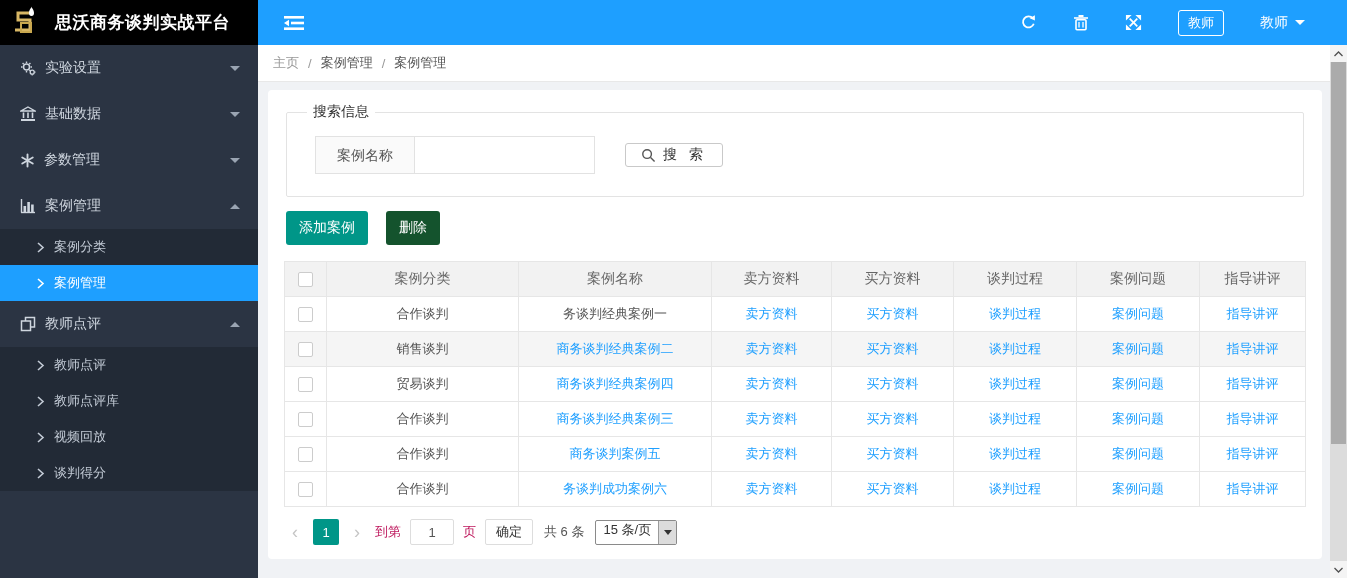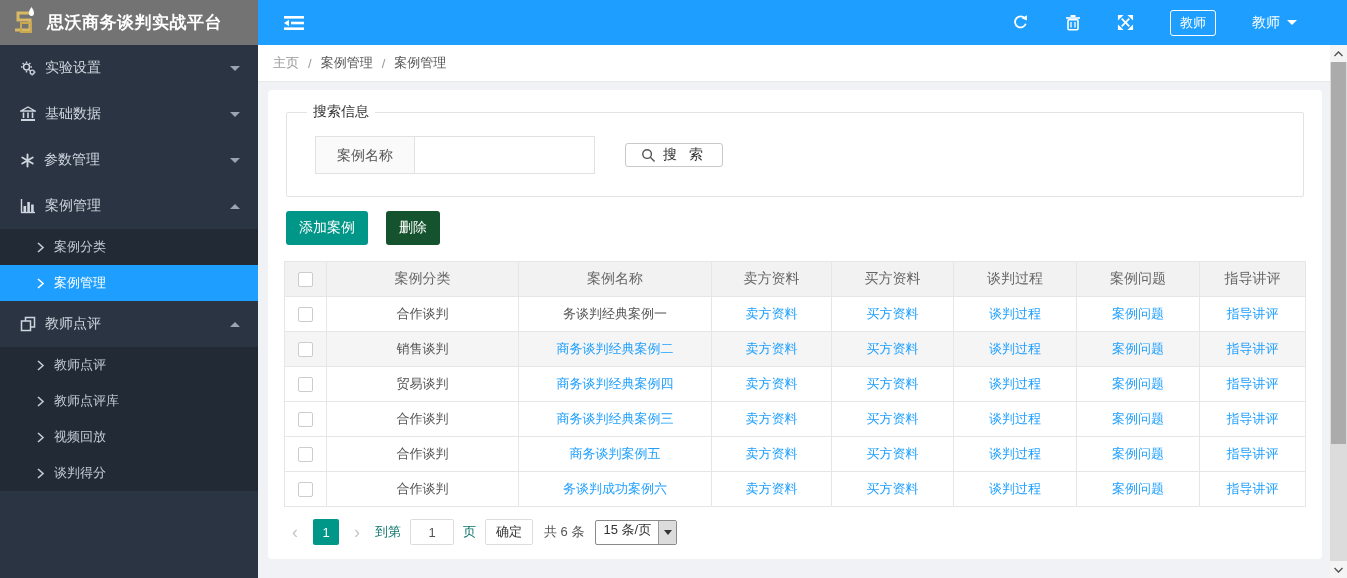--- a/index.html
+++ b/index.html
@@ -3,39 +3,39 @@
 <meta charset="utf-8">
 <style>
   * { box-sizing: border-box; margin: 0; padding: 0; }
   html,body { width:1347px; height:578px; }
   body { font-family:"Liberation Sans","DejaVu Sans",sans-serif; overflow:hidden; background:#f0f2f5; }
 
   .app { width:1347px; height:578px; display:flex; position:relative; overflow:hidden; }
 
   
   .sidebar { flex:0 0 258px; width:258px; background:#2b3443; display:flex; flex-direction:column; }
-  .logo-bar { height:45px; flex:0 0 45px; background:#737373; display:flex; align-items:center; gap:7px; padding:0 8px; }
+  .logo-bar { height:45px; flex:0 0 45px; background:#000000; display:flex; align-items:center; gap:15px; padding:0 8px; }
   .logo-glyph { width:32px; height:34px; position:relative; flex:0 0 32px; }
   .app-title { color:#fff; font-size:17px; font-weight:bold; letter-spacing:.5px; white-space:nowrap; }
 
   .menu { flex:1; overflow:hidden; }
   .menu-item { height:46px; display:flex; align-items:center; gap:9px; padding:0 18px 0 20px; color:#cfd6df; font-size:14px; cursor:pointer; }
   .menu-item .mi-label { flex:1; }
   .caret { width:0; height:0; border-left:5px solid transparent; border-right:5px solid transparent; }
   .caret.down { border-top:5px solid #9aa4b2; }
   .caret.up { border-bottom:5px solid #9aa4b2; }
   .submenu { background:#222a36; }
   .submenu-item { height:36px; display:flex; align-items:center; gap:9px; padding-left:36px; color:#c3cbd6; font-size:13px; cursor:pointer; }
   .submenu-item.active { background:#1e9fff; color:#fff; }
   .submenu-item.active .sub-chev polyline { stroke:#fff; }
   .sub-chev { width:9px; height:11px; }
 
   
   .main { flex:1; display:flex; flex-direction:column; min-width:0; }
-  .topbar { height:45px; flex:0 0 45px; background:#1e9fff; display:flex; align-items:center; padding:0 22px 0 26px; }
+  .topbar { height:45px; flex:0 0 45px; background:#1e9fff; display:flex; align-items:center; padding:0 14px 0 26px; }
   .topbar-right { margin-left:auto; display:flex; align-items:center; gap:36px; padding-right:28px; }
   .tb-icon { display:flex; align-items:center; cursor:pointer; }
   .role-badge { border:1px solid #fff; border-radius:3px; padding:3px 9px; color:#fff; font-size:13px; }
   .user-menu { display:flex; align-items:center; gap:7px; color:#fff; font-size:14px; cursor:pointer; }
   .user-caret { width:0;height:0;border-left:5px solid transparent;border-right:5px solid transparent;border-top:5px solid #fff; }
 
   .breadcrumb { height:37px; flex:0 0 37px; background:#fff; border-bottom:1px solid #e8e8e8; display:flex; align-items:center; gap:9px; padding-left:15px; font-size:13px; }
   .bc-home { color:#999; cursor:pointer; }
   .bc-sep { color:#999; }
   .bc-item { color:#555; }
@@ -64,21 +64,21 @@
   .case-table td { border:1px solid #e6e6e6; height:35px; text-align:center; font-size:13px; color:#555; background:#fff; }
   tr.striped td { background:#f5f5f5; }
   a.cell-link { color:#1e9fff; text-decoration:none; cursor:pointer; }
   .name-plain { color:#555; }
   .checkbox { appearance:none; -webkit-appearance:none; width:15px; height:15px; border:1px solid #ccc; border-radius:2px; background:#fff; cursor:pointer; vertical-align:middle; }
 
   
   .pager { display:flex; align-items:center; gap:9px; margin-top:12px; padding-left:2px; font-size:13px; }
   .pg-arrow { color:#c5c5c5; font-size:18px; width:18px; text-align:center; cursor:pointer; line-height:1; }
   .pg-current { width:26px; height:26px; background:#009688; color:#fff; display:flex; align-items:center; justify-content:center; border-radius:2px; font-size:13px; cursor:pointer; }
-  .pg-text { color:#0f766e;text-align:center; }
+  .pg-text { color:#be185d;text-align:center; }
   .goto-input { width:44px; height:26px; border:1px solid #ddd; border-radius:2px; text-align:center; font-size:13px; color:#555; outline:none; }
   .confirm-btn { height:26px; padding:0 10px; border:1px solid #ddd; border-radius:2px; background:#fff; font-size:13px; color:#333; cursor:pointer; }
   .pg-total { color:#555; margin-left:2px; }
   .page-size { display:flex; border:1px solid #8a8a8a; border-radius:2px; height:25px; background:#fff; cursor:pointer; margin-left:2px; }
   .ps-label { padding:0 7px; font-size:13px; color:#333; white-space:nowrap; }
   .ps-caret-box { width:18px; height:100%; background:#dcdcdc; border-left:1px solid #9a9a9a; display:flex; align-items:center; justify-content:center; }
   .ps-caret { width:0;height:0;border-left:4px solid transparent;border-right:4px solid transparent;border-top:5px solid #333; }
 
   
   .scrollbar { position:absolute; right:0; top:45px; width:17px; height:533px; background:#dcdcdc; }

